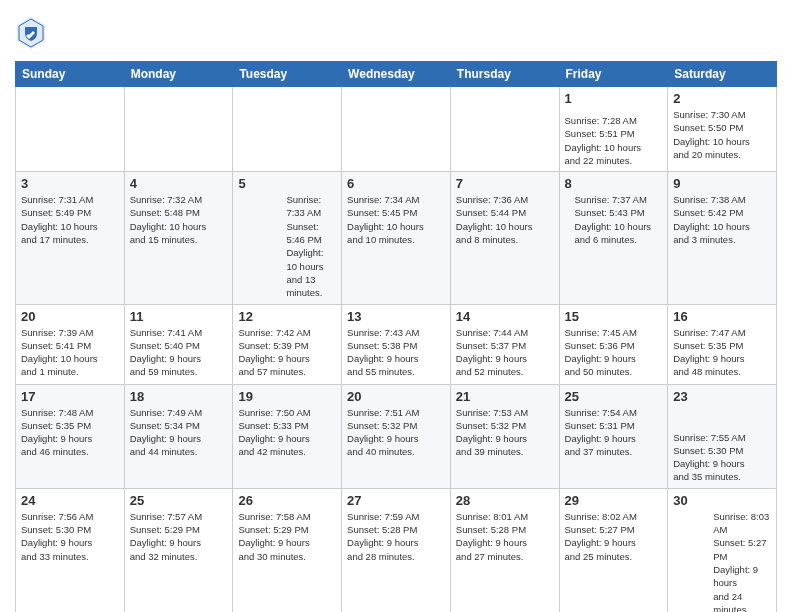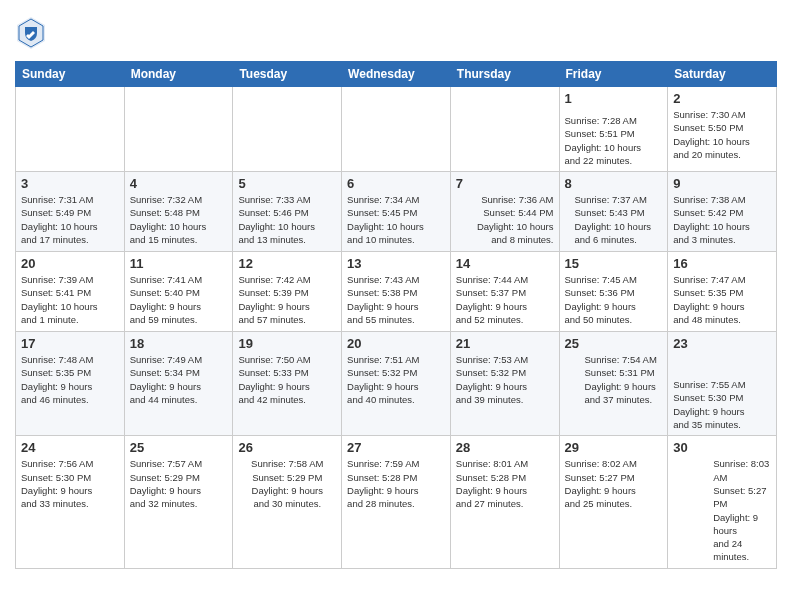--- a/index.html
+++ b/index.html
@@ -150,35 +150,35 @@
         </td>
         <td>
           <span class="day-number">4</span>
           <div class="day-info" style="white-space: pre-line;">Sunrise: 7:32 AM
 Sunset: 5:48 PM
 Daylight: 10 hours
 and 15 minutes.</div>
         </td>
         <td>
           <span class="day-number">5</span>
-          <div class="day-info" style="white-space: pre-line;">Sunrise: 7:33 AM
+          <div class="day-info" style="white-space: pre-line; margin-left: 48px;">Sunrise: 7:33 AM
 Sunset: 5:46 PM
 Daylight: 10 hours
 and 13 minutes.</div>
         </td>
         <td>
           <span class="day-number">6</span>
           <div class="day-info" style="white-space: pre-line;">Sunrise: 7:34 AM
 Sunset: 5:45 PM
 Daylight: 10 hours
 and 10 minutes.</div>
         </td>
         <td>
           <span class="day-number">7</span>
-          <div class="day-info" style="white-space: pre-line; text-align: right;">Sunrise: 7:36 AM
+          <div class="day-info" style="white-space: pre-line;">Sunrise: 7:36 AM
 Sunset: 5:44 PM
 Daylight: 10 hours
 and 8 minutes.</div>
         </td>
         <td>
           <span class="day-number">8</span>
           <div class="day-info" style="white-space: pre-line; margin-left: 10px;">Sunrise: 7:37 AM
 Sunset: 5:43 PM
 Daylight: 10 hours
 and 6 minutes.</div>
@@ -273,21 +273,21 @@
         </td>
         <td>
           <span class="day-number">21</span>
           <div class="day-info" style="white-space: pre-line;">Sunrise: 7:53 AM
 Sunset: 5:32 PM
 Daylight: 9 hours
 and 39 minutes.</div>
         </td>
         <td>
           <span class="day-number">25</span>
-          <div class="day-info" style="white-space: pre-line; margin-left: 20px;">Sunrise: 7:54 AM
+          <div class="day-info" style="white-space: pre-line;">Sunrise: 7:54 AM
 Sunset: 5:31 PM
 Daylight: 9 hours
 and 37 minutes.</div>
         </td>
         <td>
           <span class="day-number">23</span>
           <div class="day-info" style="white-space: pre-line; margin-top: 27px;">Sunrise: 7:55 AM
 Sunset: 5:30 PM
 Daylight: 9 hours
 and 35 minutes.</div>
@@ -303,21 +303,21 @@
         </td>
         <td>
           <span class="day-number">25</span>
           <div class="day-info" style="white-space: pre-line;">Sunrise: 7:57 AM
 Sunset: 5:29 PM
 Daylight: 9 hours
 and 32 minutes.</div>
         </td>
         <td>
           <span class="day-number">26</span>
-          <div class="day-info" style="white-space: pre-line; text-align: center;">Sunrise: 7:58 AM
+          <div class="day-info" style="white-space: pre-line;">Sunrise: 7:58 AM
 Sunset: 5:29 PM
 Daylight: 9 hours
 and 30 minutes.</div>
         </td>
         <td>
           <span class="day-number">27</span>
           <div class="day-info" style="white-space: pre-line;">Sunrise: 7:59 AM
 Sunset: 5:28 PM
 Daylight: 9 hours
 and 28 minutes.</div>

